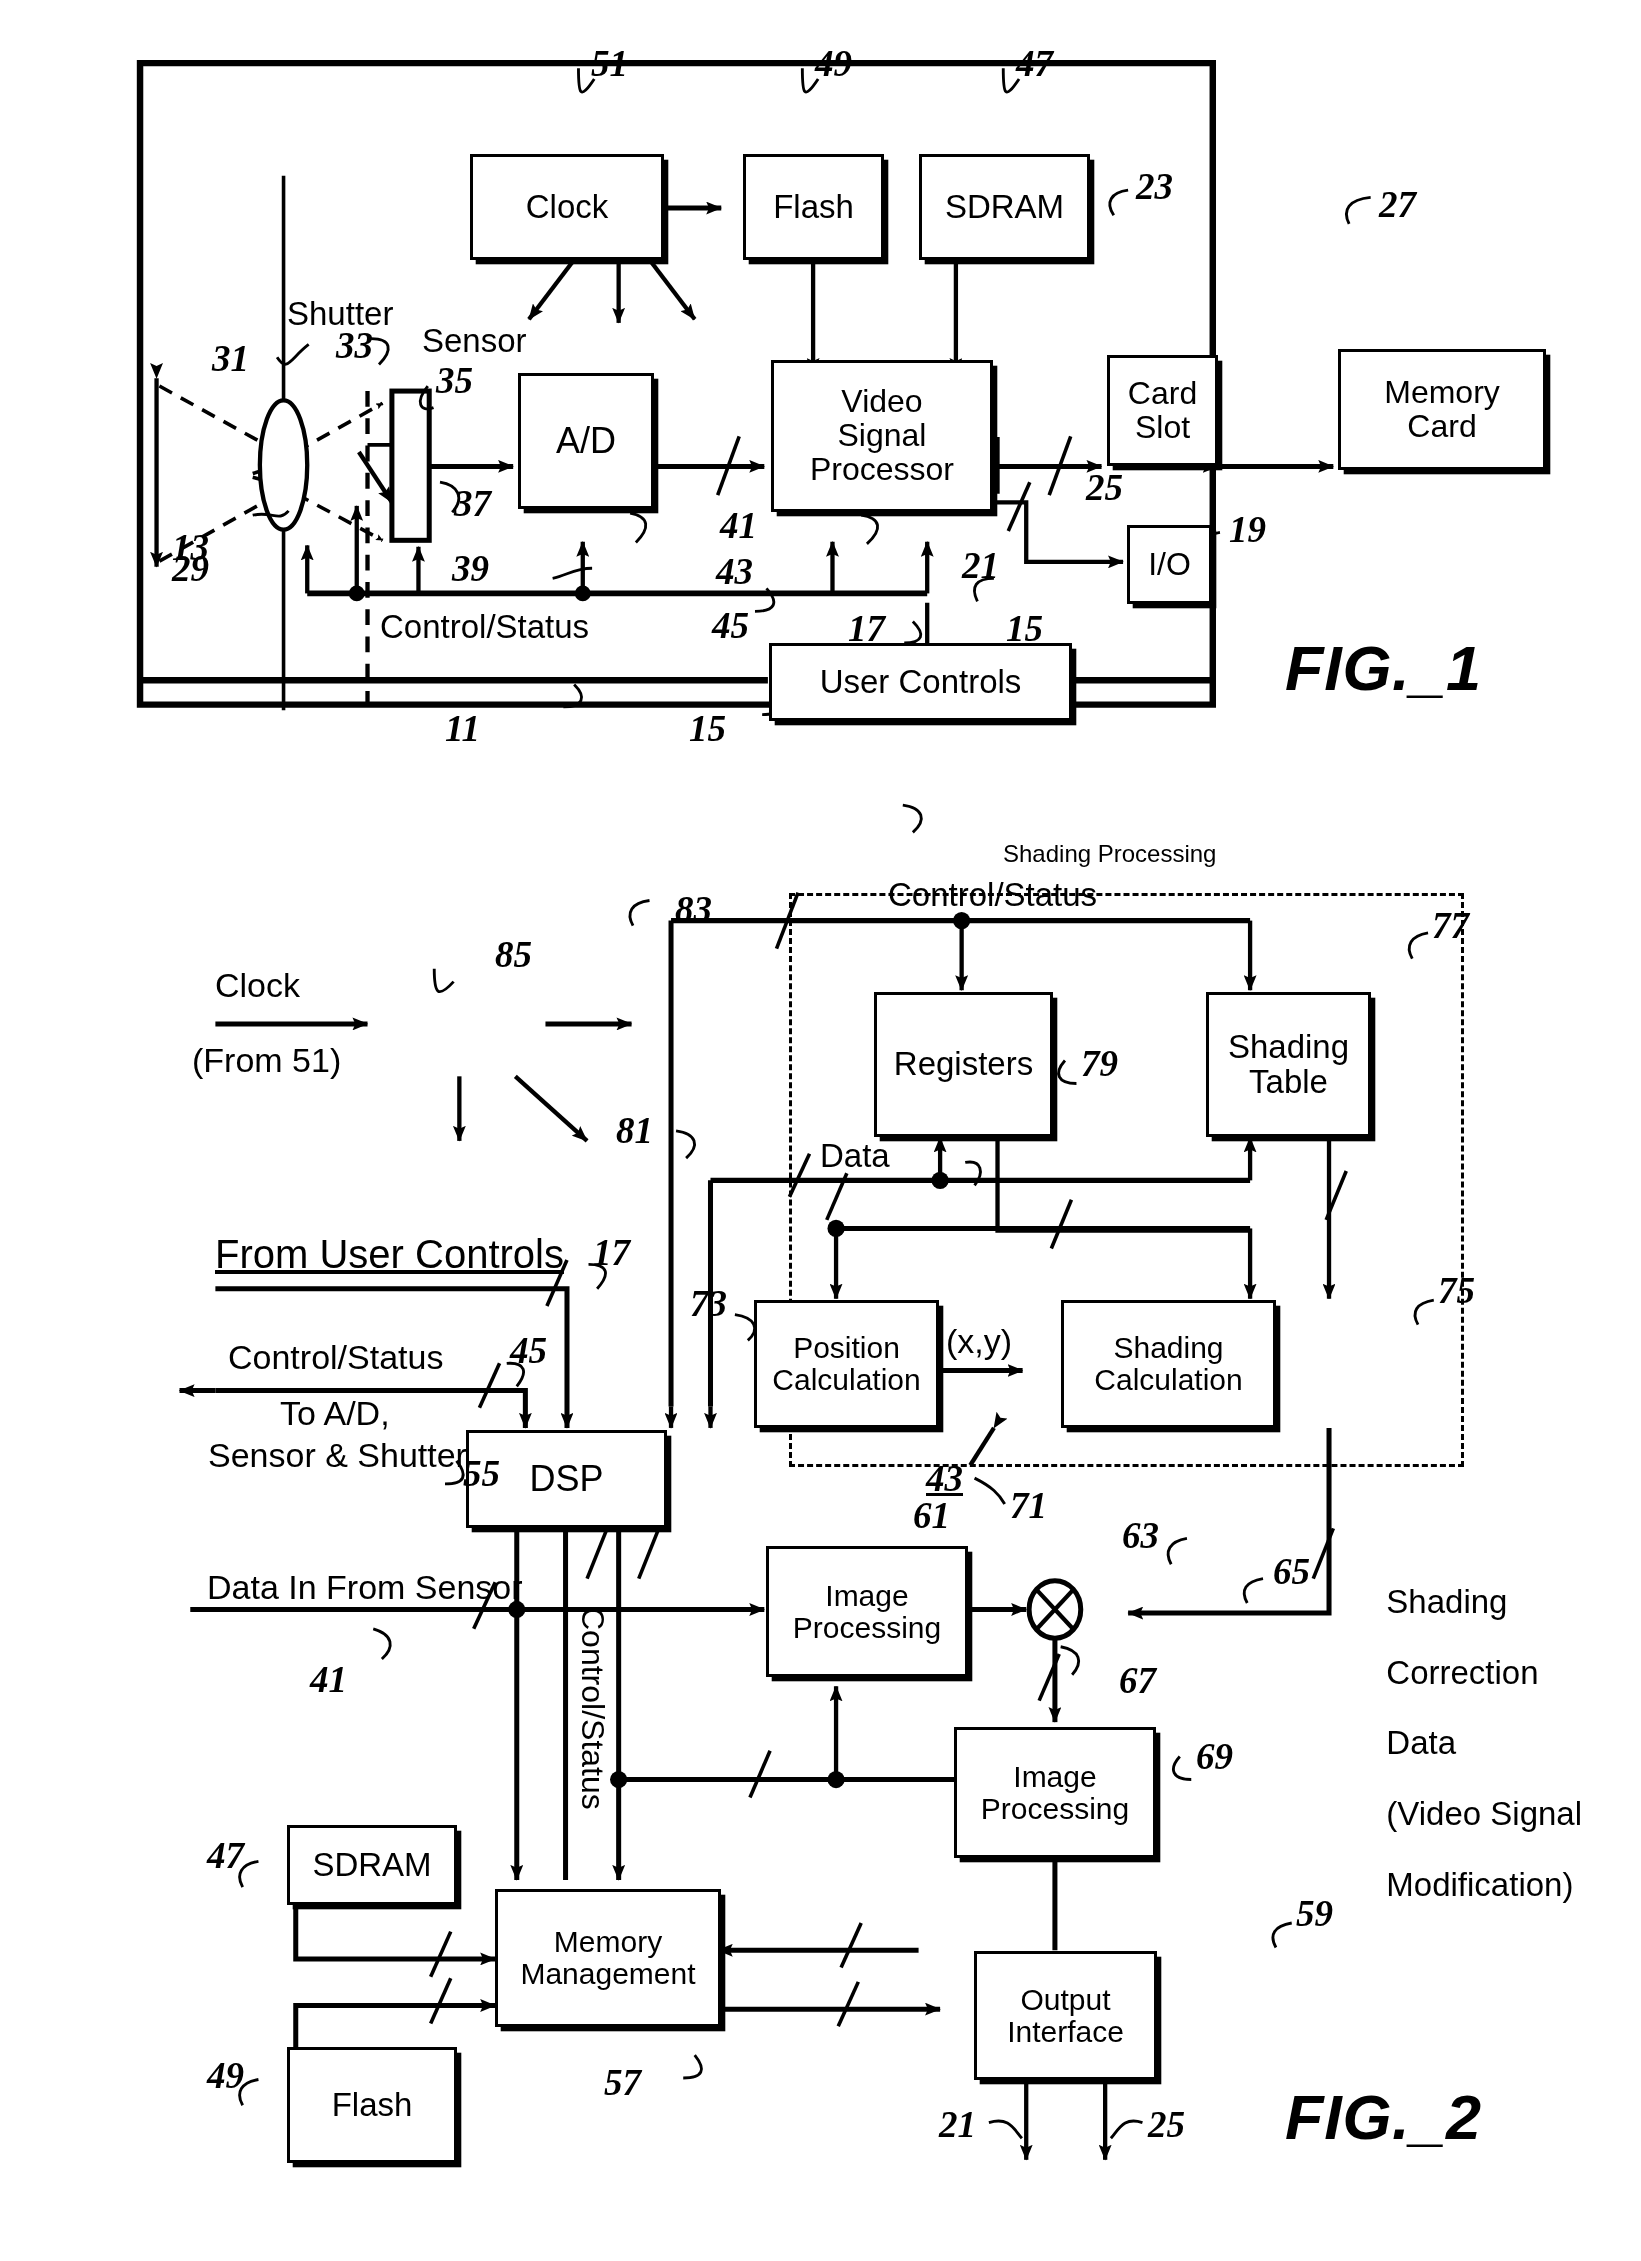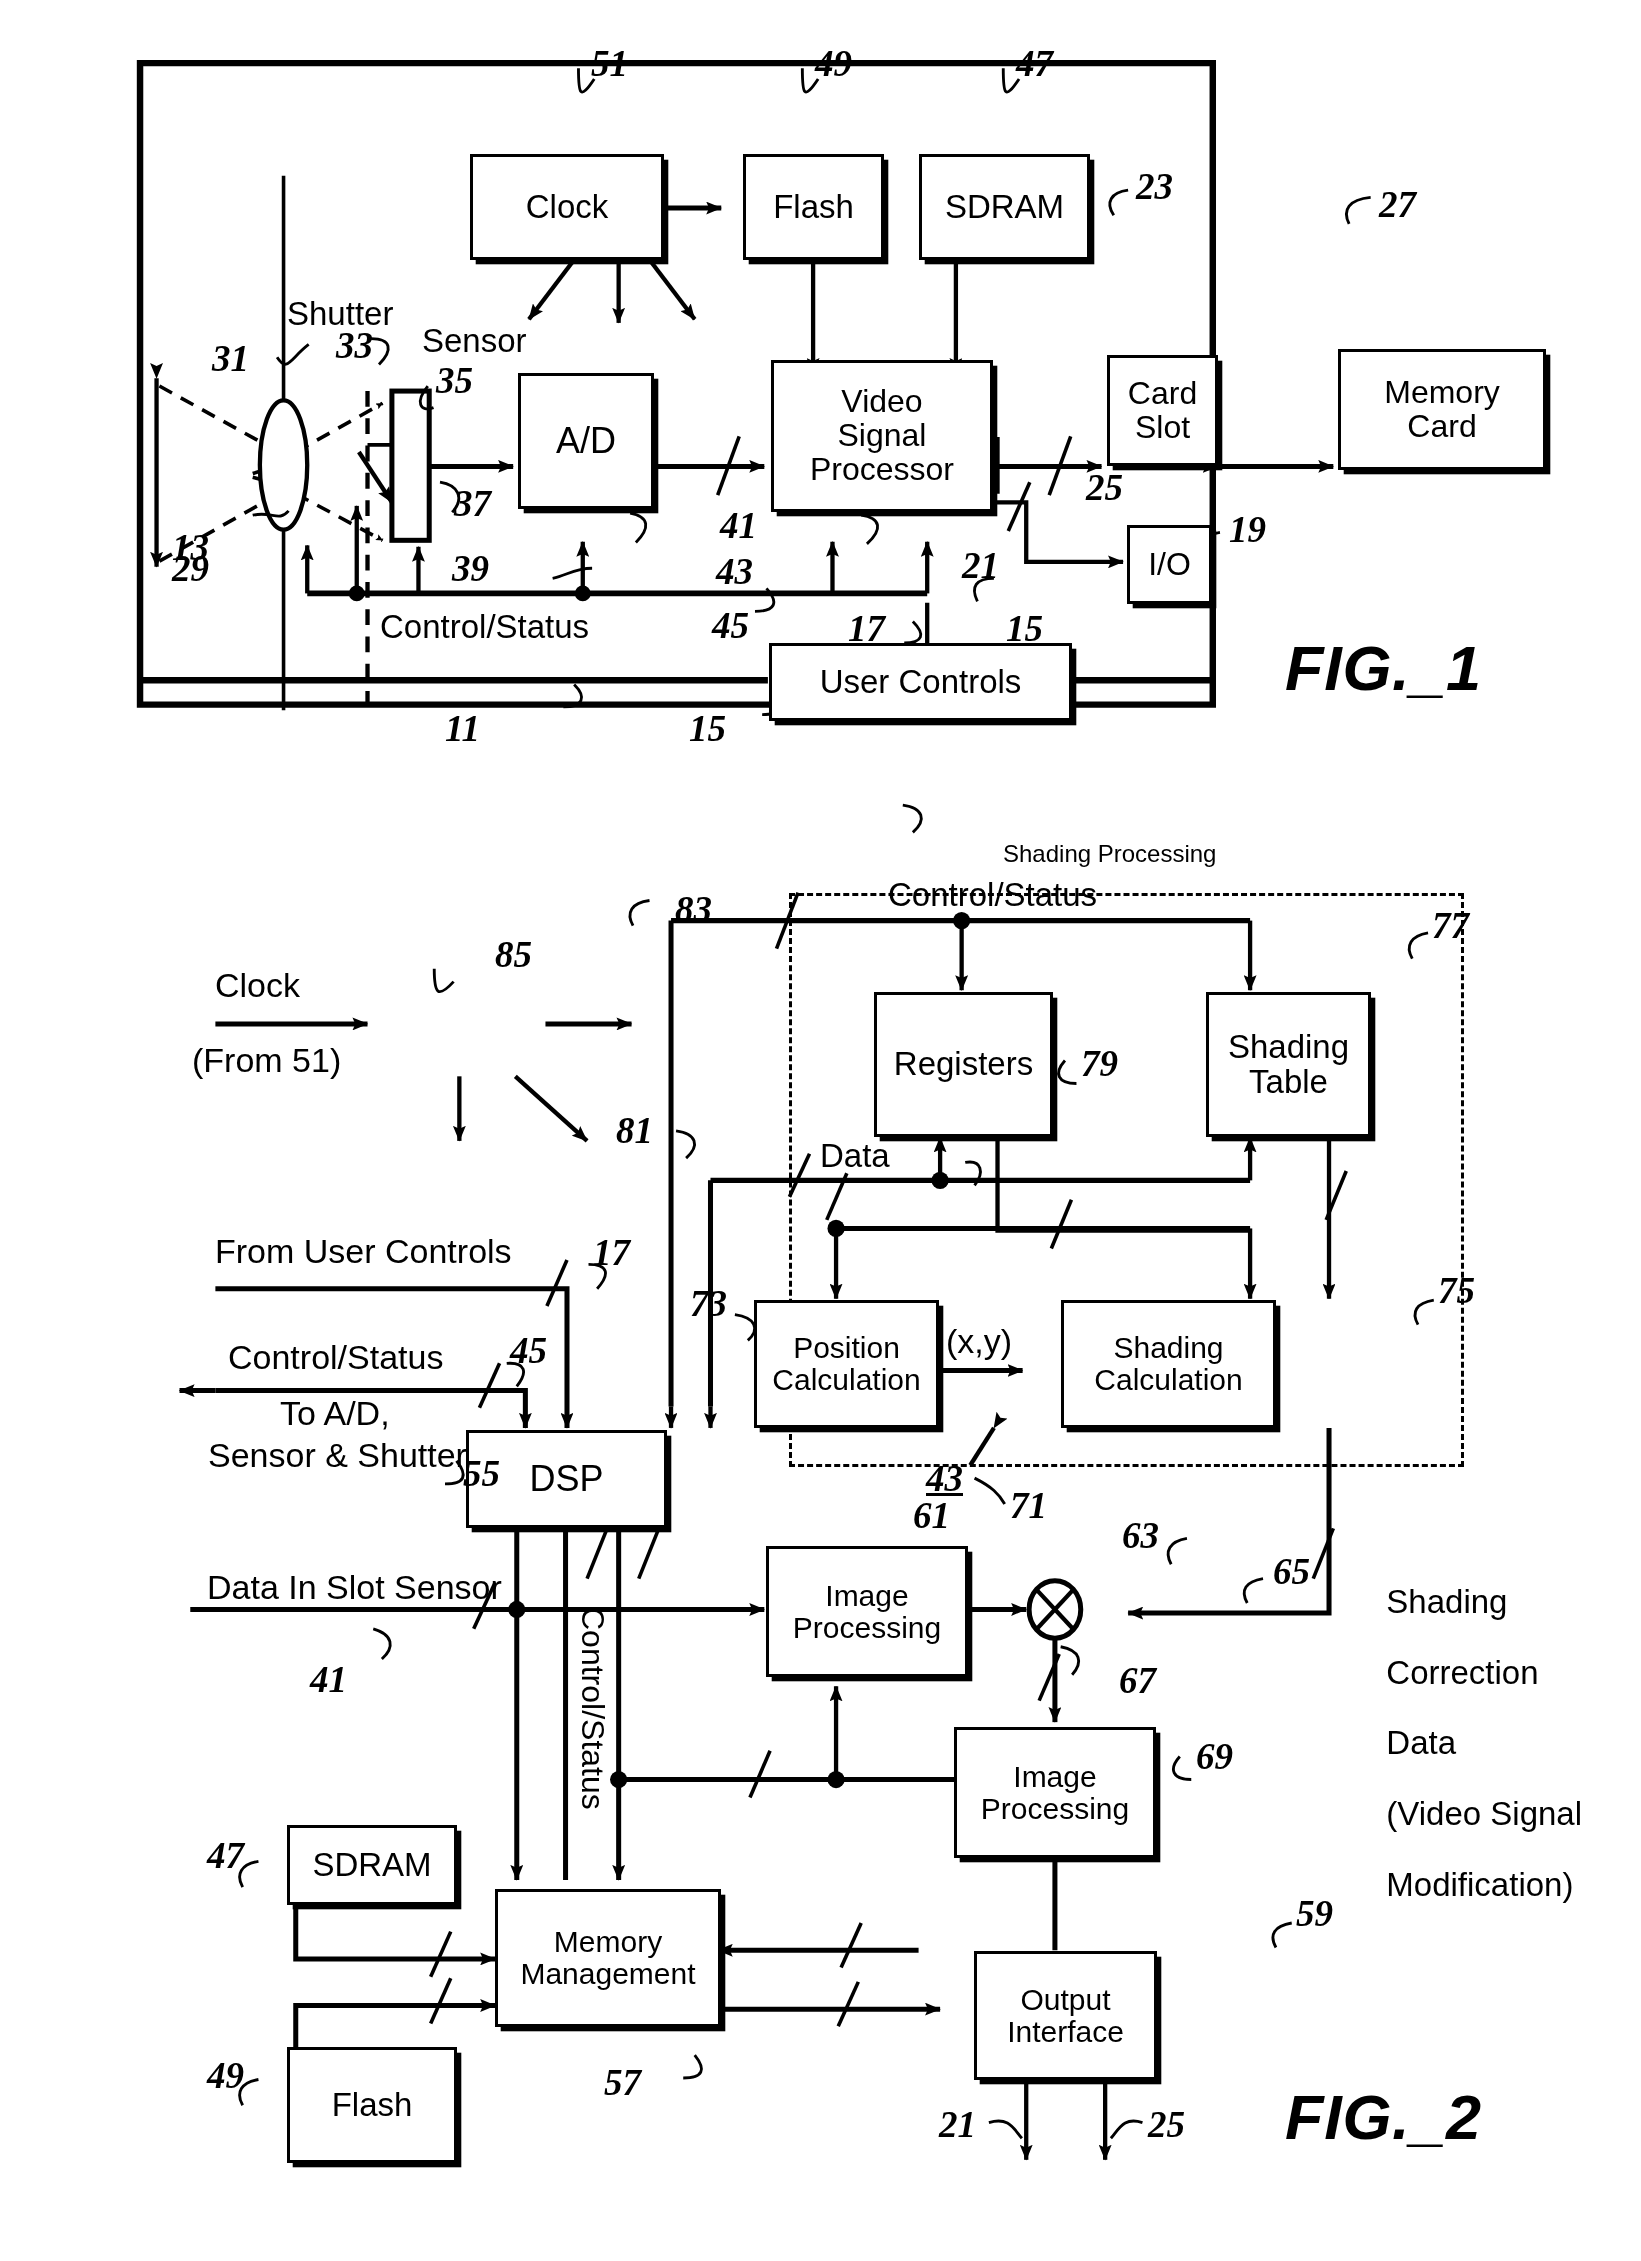--- a/index.html
+++ b/index.html
@@ -388,27 +388,27 @@
 
 <div class="lbl" style="left:888px;top:877px;font-size:33px;">Control/Status</div>
 
 <div class="lbl" style="left:820px;top:1138px;font-size:33px;">Data</div>
 
 <div class="lbl" style="left:946px;top:1323px;font-size:34px;">(x,y)</div>
 
 <div class="lbl" style="left:215px;top:967px;font-size:34px;">Clock</div>
 <div class="lbl" style="left:192px;top:1042px;font-size:34px;">(From 51)</div>
 
-<div class="lbl" style="left:215px;top:1233px;font-size:34px;">From User Controls</div>
+<div class="lbl" style="left:215px;top:1233px;font-size:40px;text-decoration:underline;">From User Controls</div>
 
 <div class="lbl" style="left:228px;top:1339px;font-size:34px;">Control/Status</div>
 <div class="lbl" style="left:280px;top:1395px;font-size:34px;">To A/D,</div>
 <div class="lbl" style="left:208px;top:1437px;font-size:34px;">Sensor &amp; Shutter</div>
 
-<div class="lbl" style="left:207px;top:1569px;font-size:34px;">Data In Slot Sensor</div>
+<div class="lbl" style="left:207px;top:1569px;font-size:34px;">Data In From Sensor</div>
 
 <div class="lbl" style="left:610px;top:1607px;font-size:32px;transform:rotate(90deg);transform-origin:0 0;">Control/Status</div>
 
 <div class="lbl" style="left:1368px;top:1549px;font-size:33px;text-align:left;">
   <span>Shading</span><br>
   <span>Correction</span><br>
   <span>Data</span><br>
   <span>(Video Signal</span><br>
   <span>Modification)</span>
 </div>

